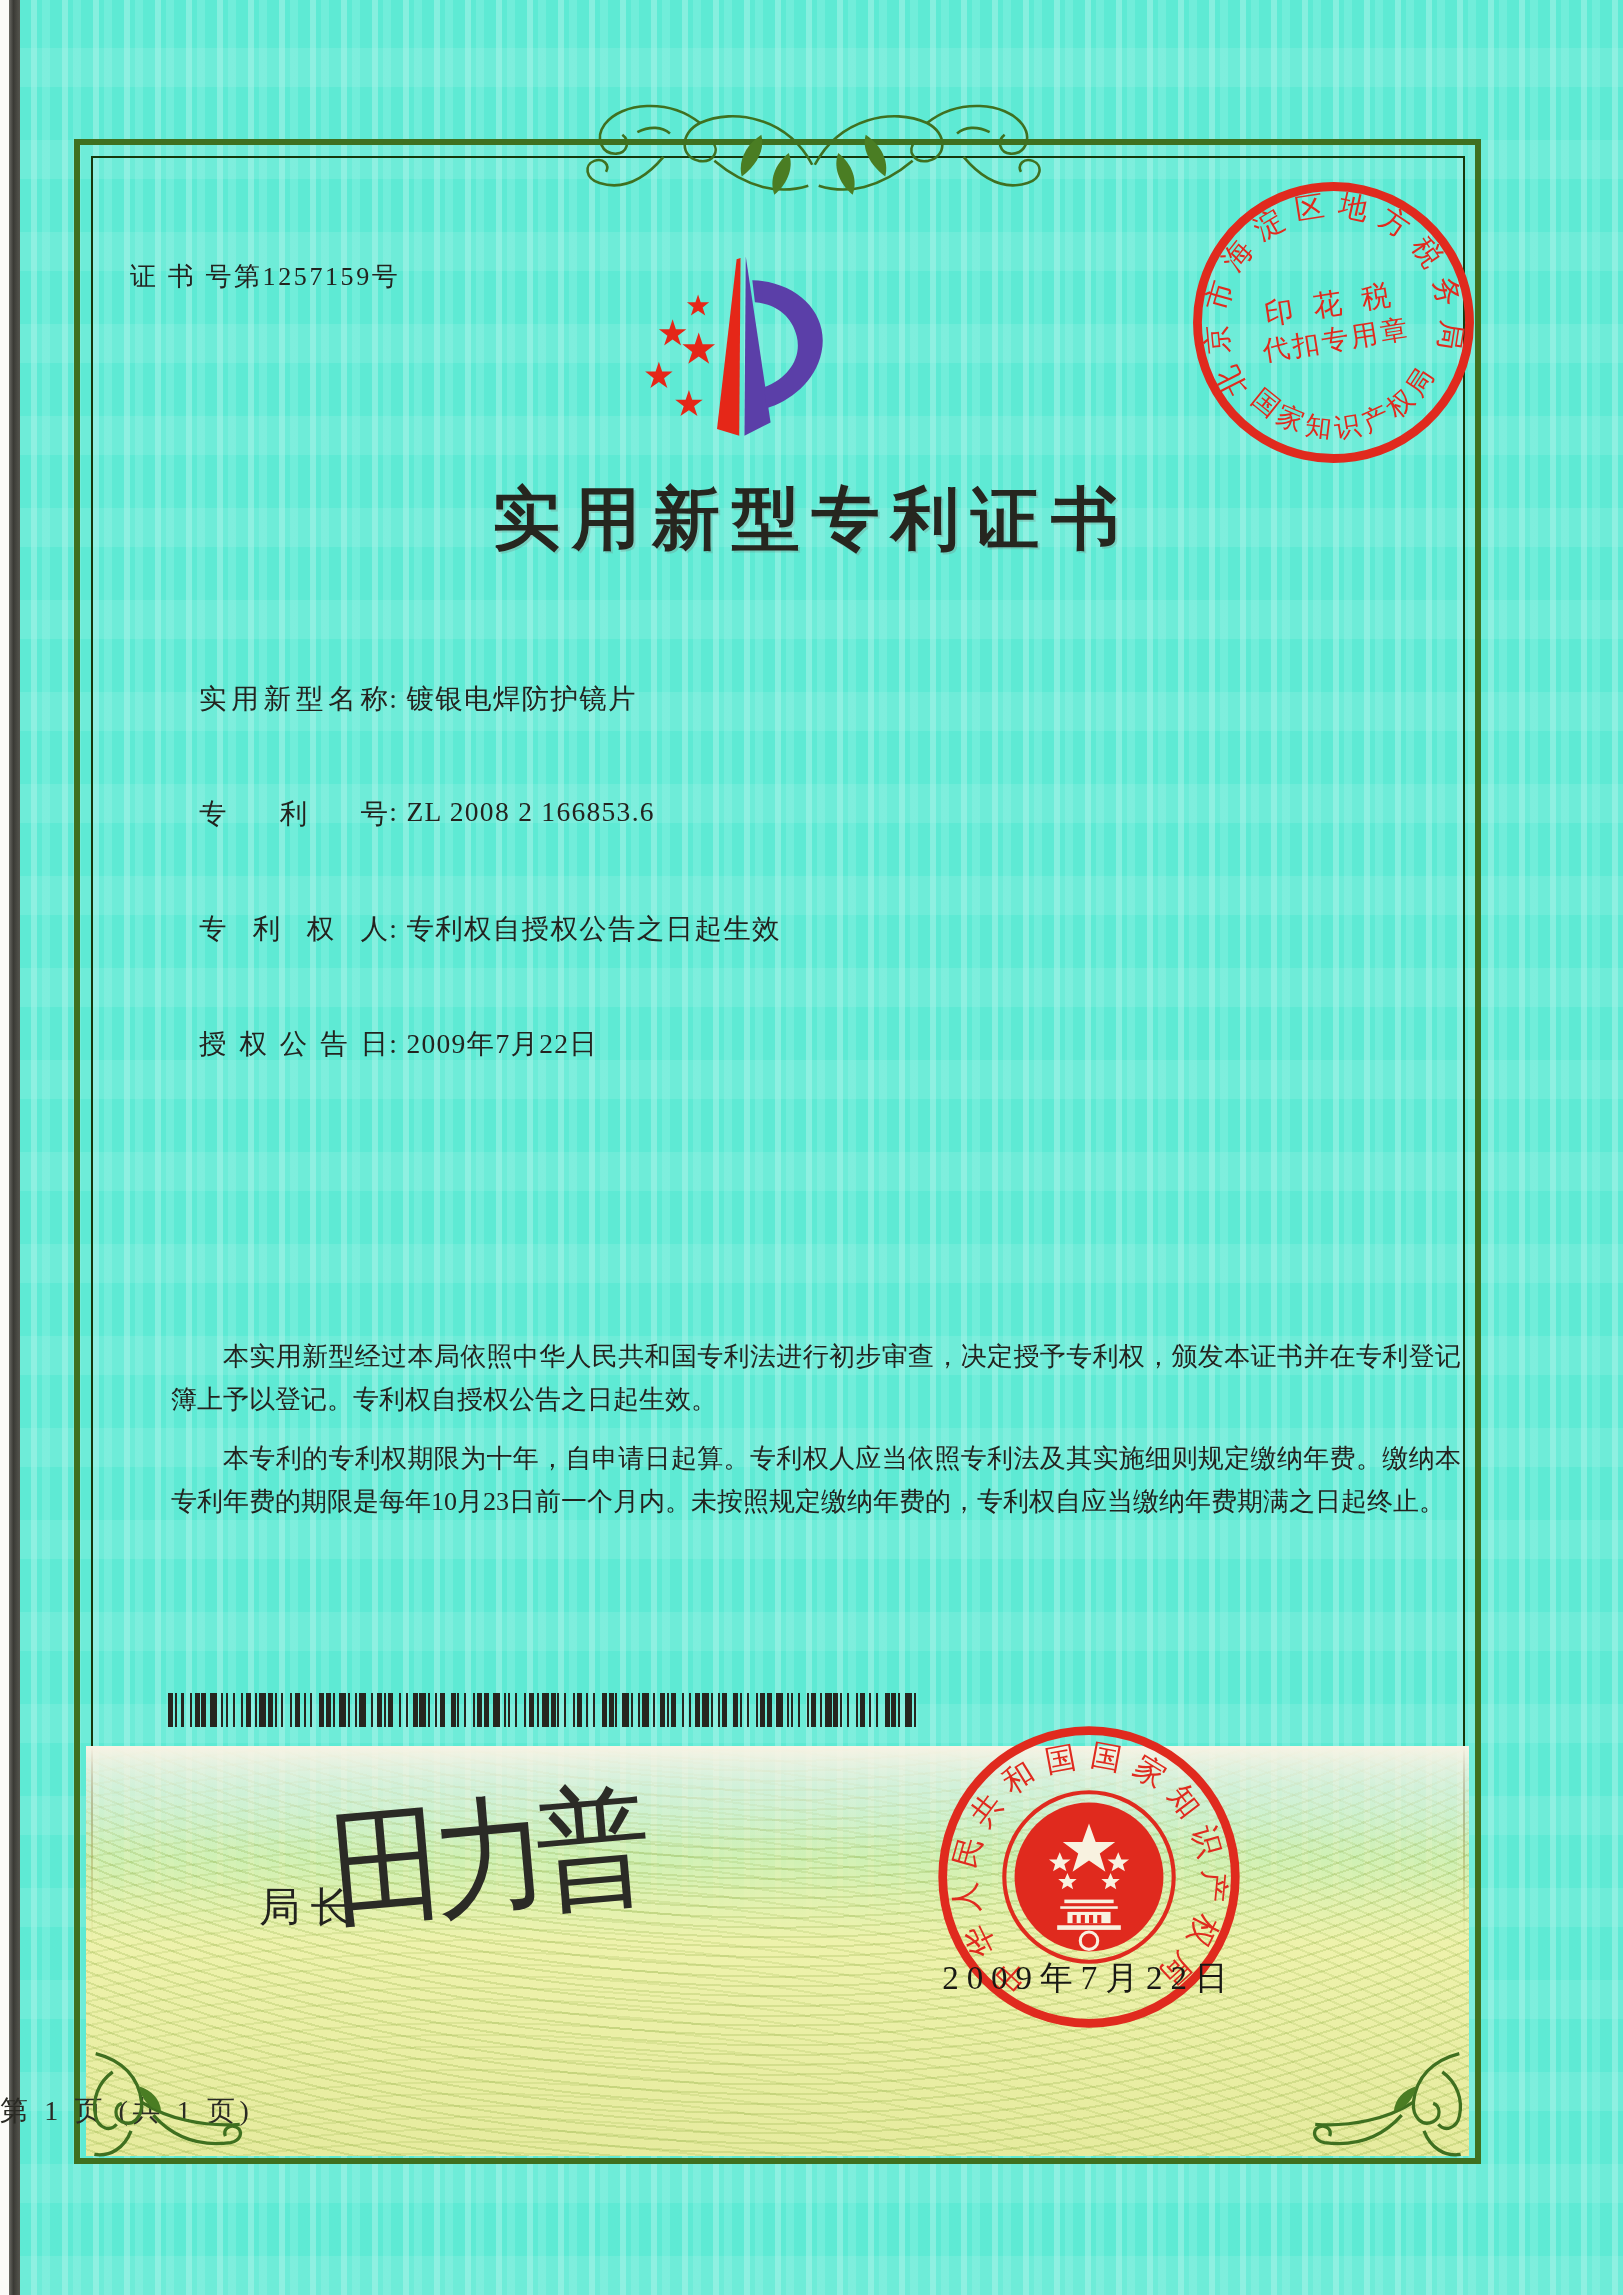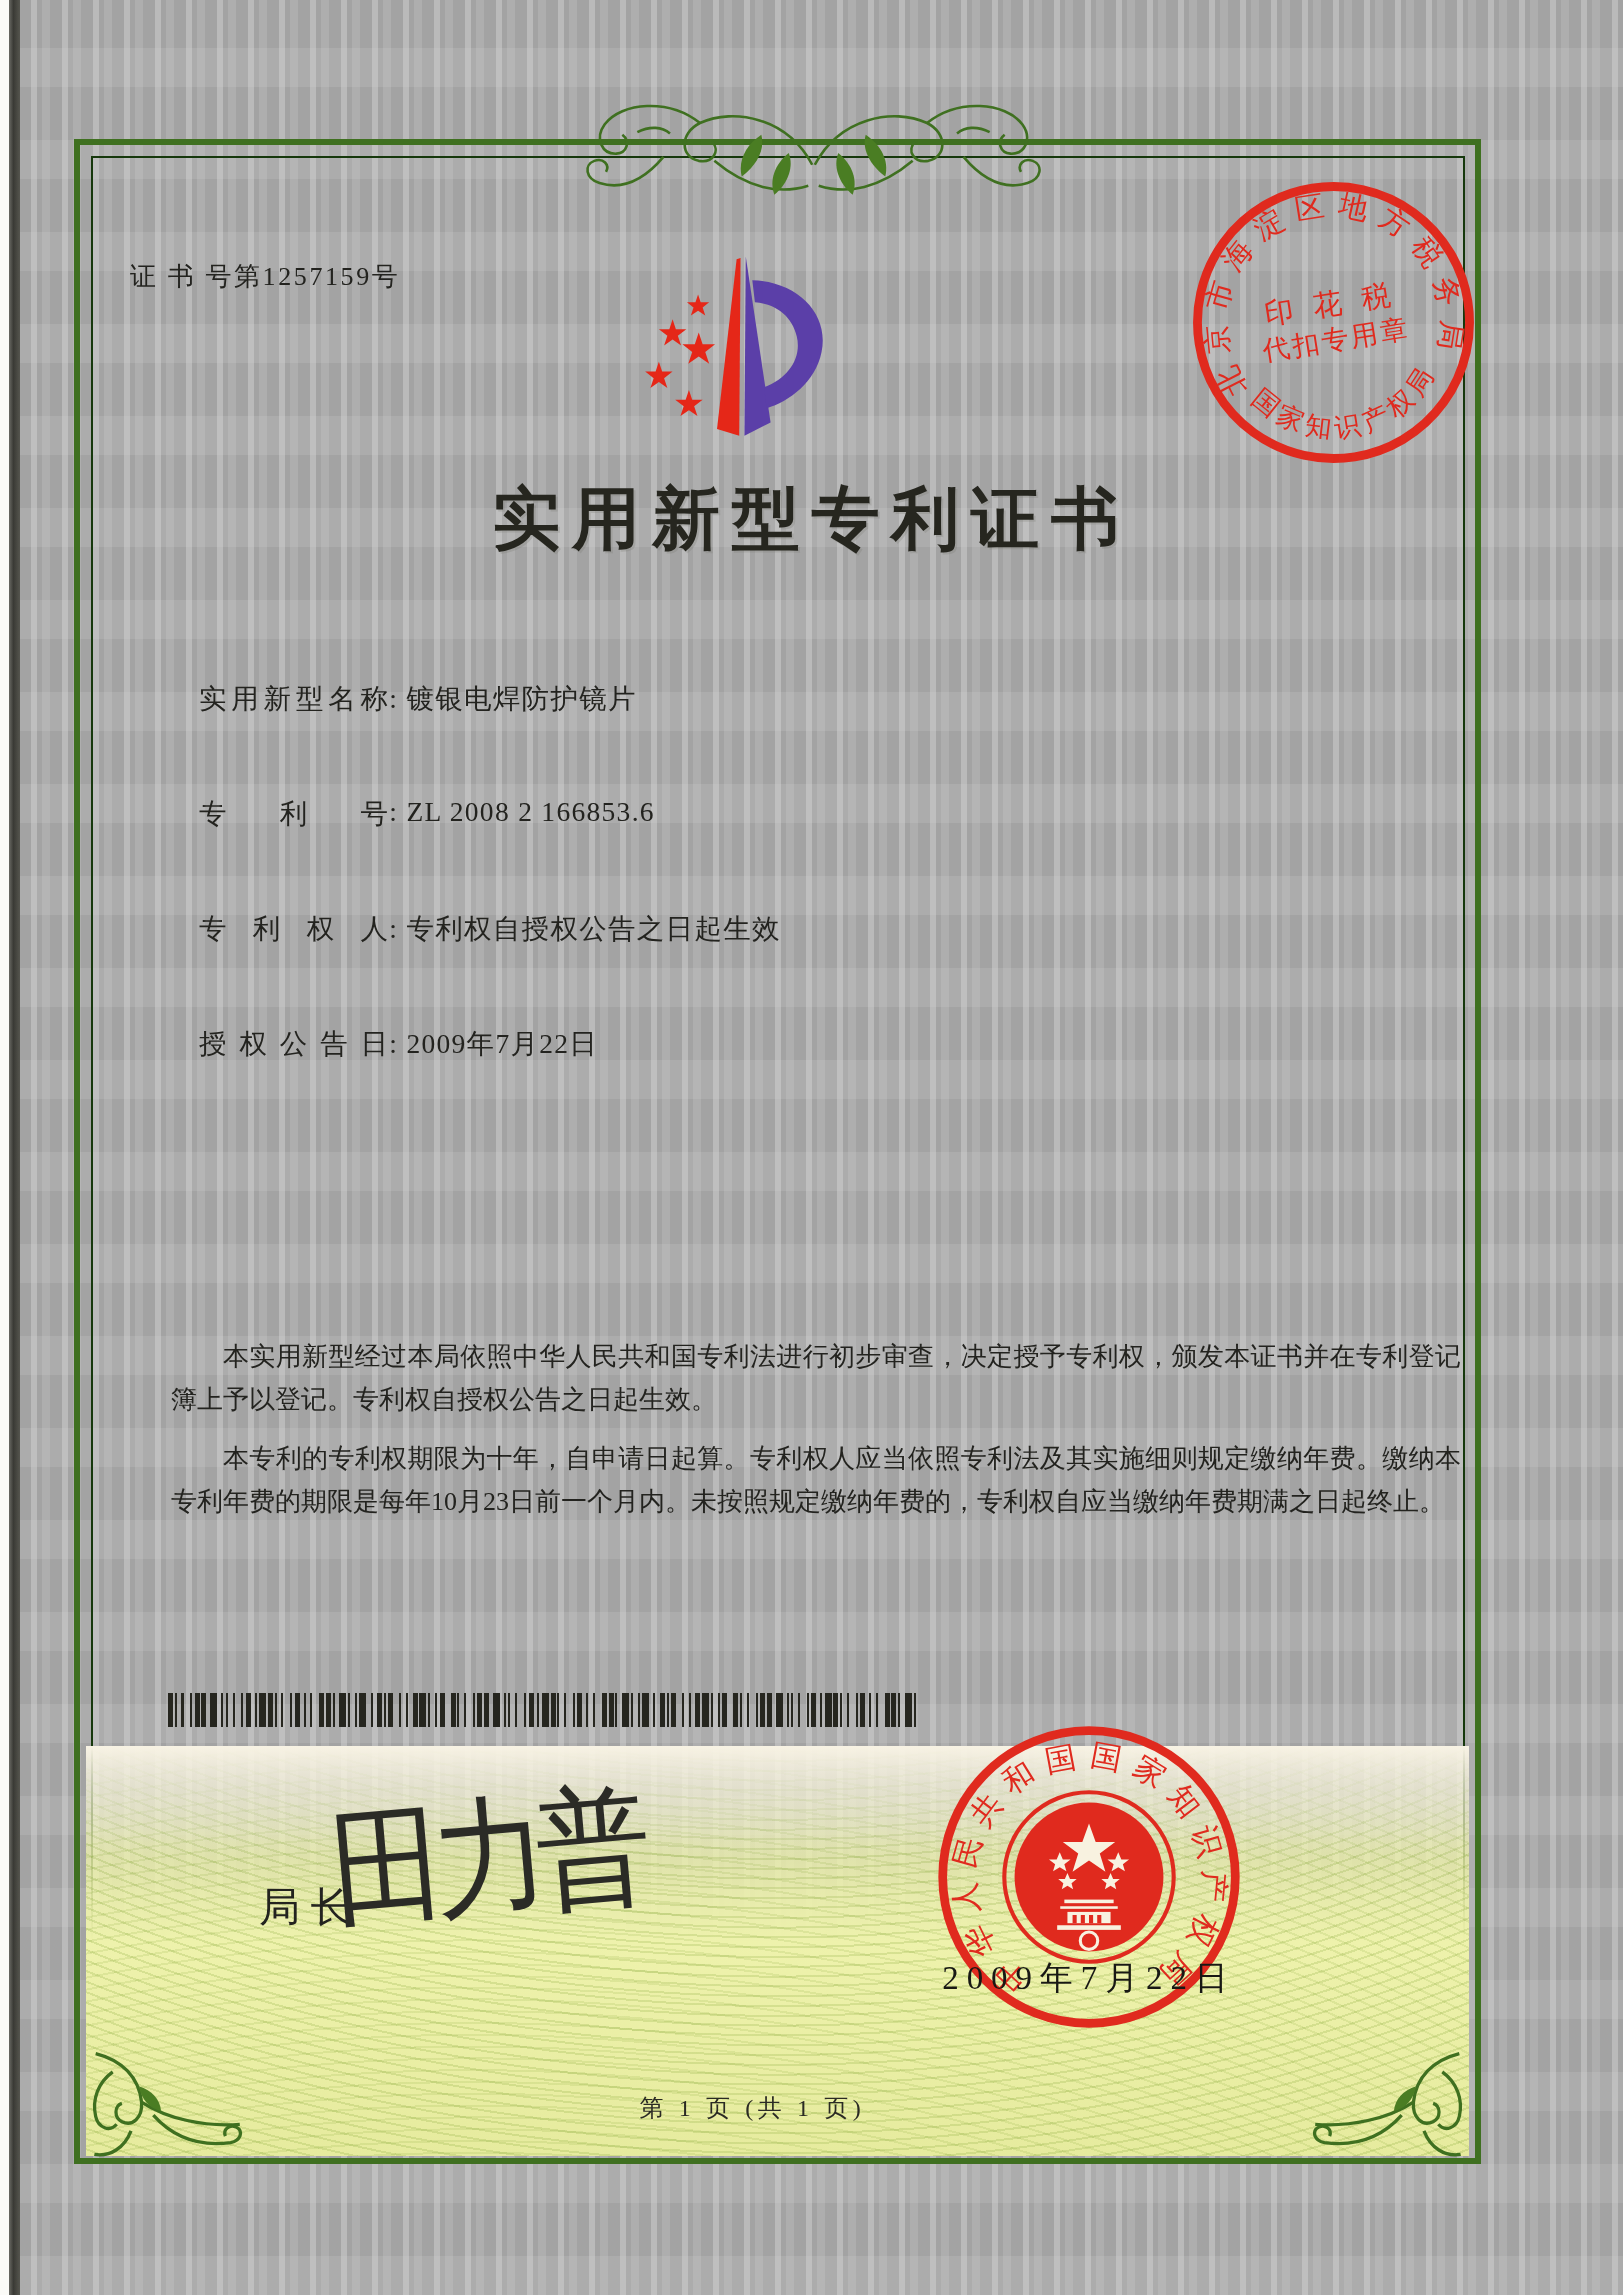--- a/index.html
+++ b/index.html
@@ -1,21 +1,21 @@
 <!DOCTYPE html>
 <html style="font-size:10.5px"><head>
 <meta charset="utf-8">
 <style>
   html,body{margin:0;padding:0;}
   body{
     width:1623px;height:2295px;background:#ffffff;
     font-family:"Liberation Serif","DejaVu Serif",serif;color:#23231f;
     position:relative;overflow:hidden;
   }
-  #page{position:absolute;inset:0;background:#a3a3a3;}
+  #page{position:absolute;inset:0;background:#5eead4;}
   
   .streaks{position:absolute;inset:0;pointer-events:none;
     background:
       repeating-linear-gradient(90deg, rgba(255,255,255,.45) 0 5.9px, rgba(255,255,255,0) 5.9px 11px, rgba(255,255,255,.22) 11px 19px, rgba(255,255,255,0) 19px 31px),
       repeating-linear-gradient(0deg, rgba(255,255,255,.18) 0 39px, rgba(255,255,255,0) 39px 92px);
     opacity:.55;}
   .scan-edge{position:absolute;top:0;bottom:0;left:9.2px;width:11px;
     background:linear-gradient(90deg,#6a6a64,#3a3a35 40%,#55554e);}
   .scan-edge-paper{position:absolute;top:0;bottom:0;left:0;width:9.2px;background:#fbfbf8;}
 
@@ -53,22 +53,22 @@
   .barcode i{position:absolute;top:0;bottom:0;background:#26261f;}
 
   .director-row{position:absolute;left:259px;top:1880px;font-size:41px;letter-spacing:10.5px;}
   .signature{position:absolute;left:331px;top:1795px;font-size:115px;letter-spacing:-11.8px;
     color:#2b2b26;transform:rotate(-5deg) scaleY(1.12);transform-origin:left center;
     font-weight:400;}
 
   .issue-date{position:absolute;left:935px;top:1956px;width:308px;text-align:center;
     font-size:33px;letter-spacing:7.9px;color:#181814;}
 
-  .page-footer{position:absolute;left:0;right:118px;top:2092px;text-align:center;
-    font-size:24px;letter-spacing:4.6px;color:#2a2a24;}
+  .page-footer{position:absolute;left:0;right:118px;top:2092px;
+    font-size:28px;letter-spacing:4.6px;color:#2a2a24;}
 
   .flourish-top{position:absolute;left:558px;top:93px;}
   .corner-bl{position:absolute;left:76px;top:2047px;}
   .corner-br{position:absolute;right:144px;top:2047px;transform:scaleX(-1);}
 
   .logo{position:absolute;left:641px;top:254px;}
   .tax-seal{position:absolute;left:1188px;top:177px;transform:rotate(-9deg);}
   .office-seal{position:absolute;left:935px;top:1723px;}
 
   svg text{font-family:"Liberation Serif","DejaVu Serif",serif;}

